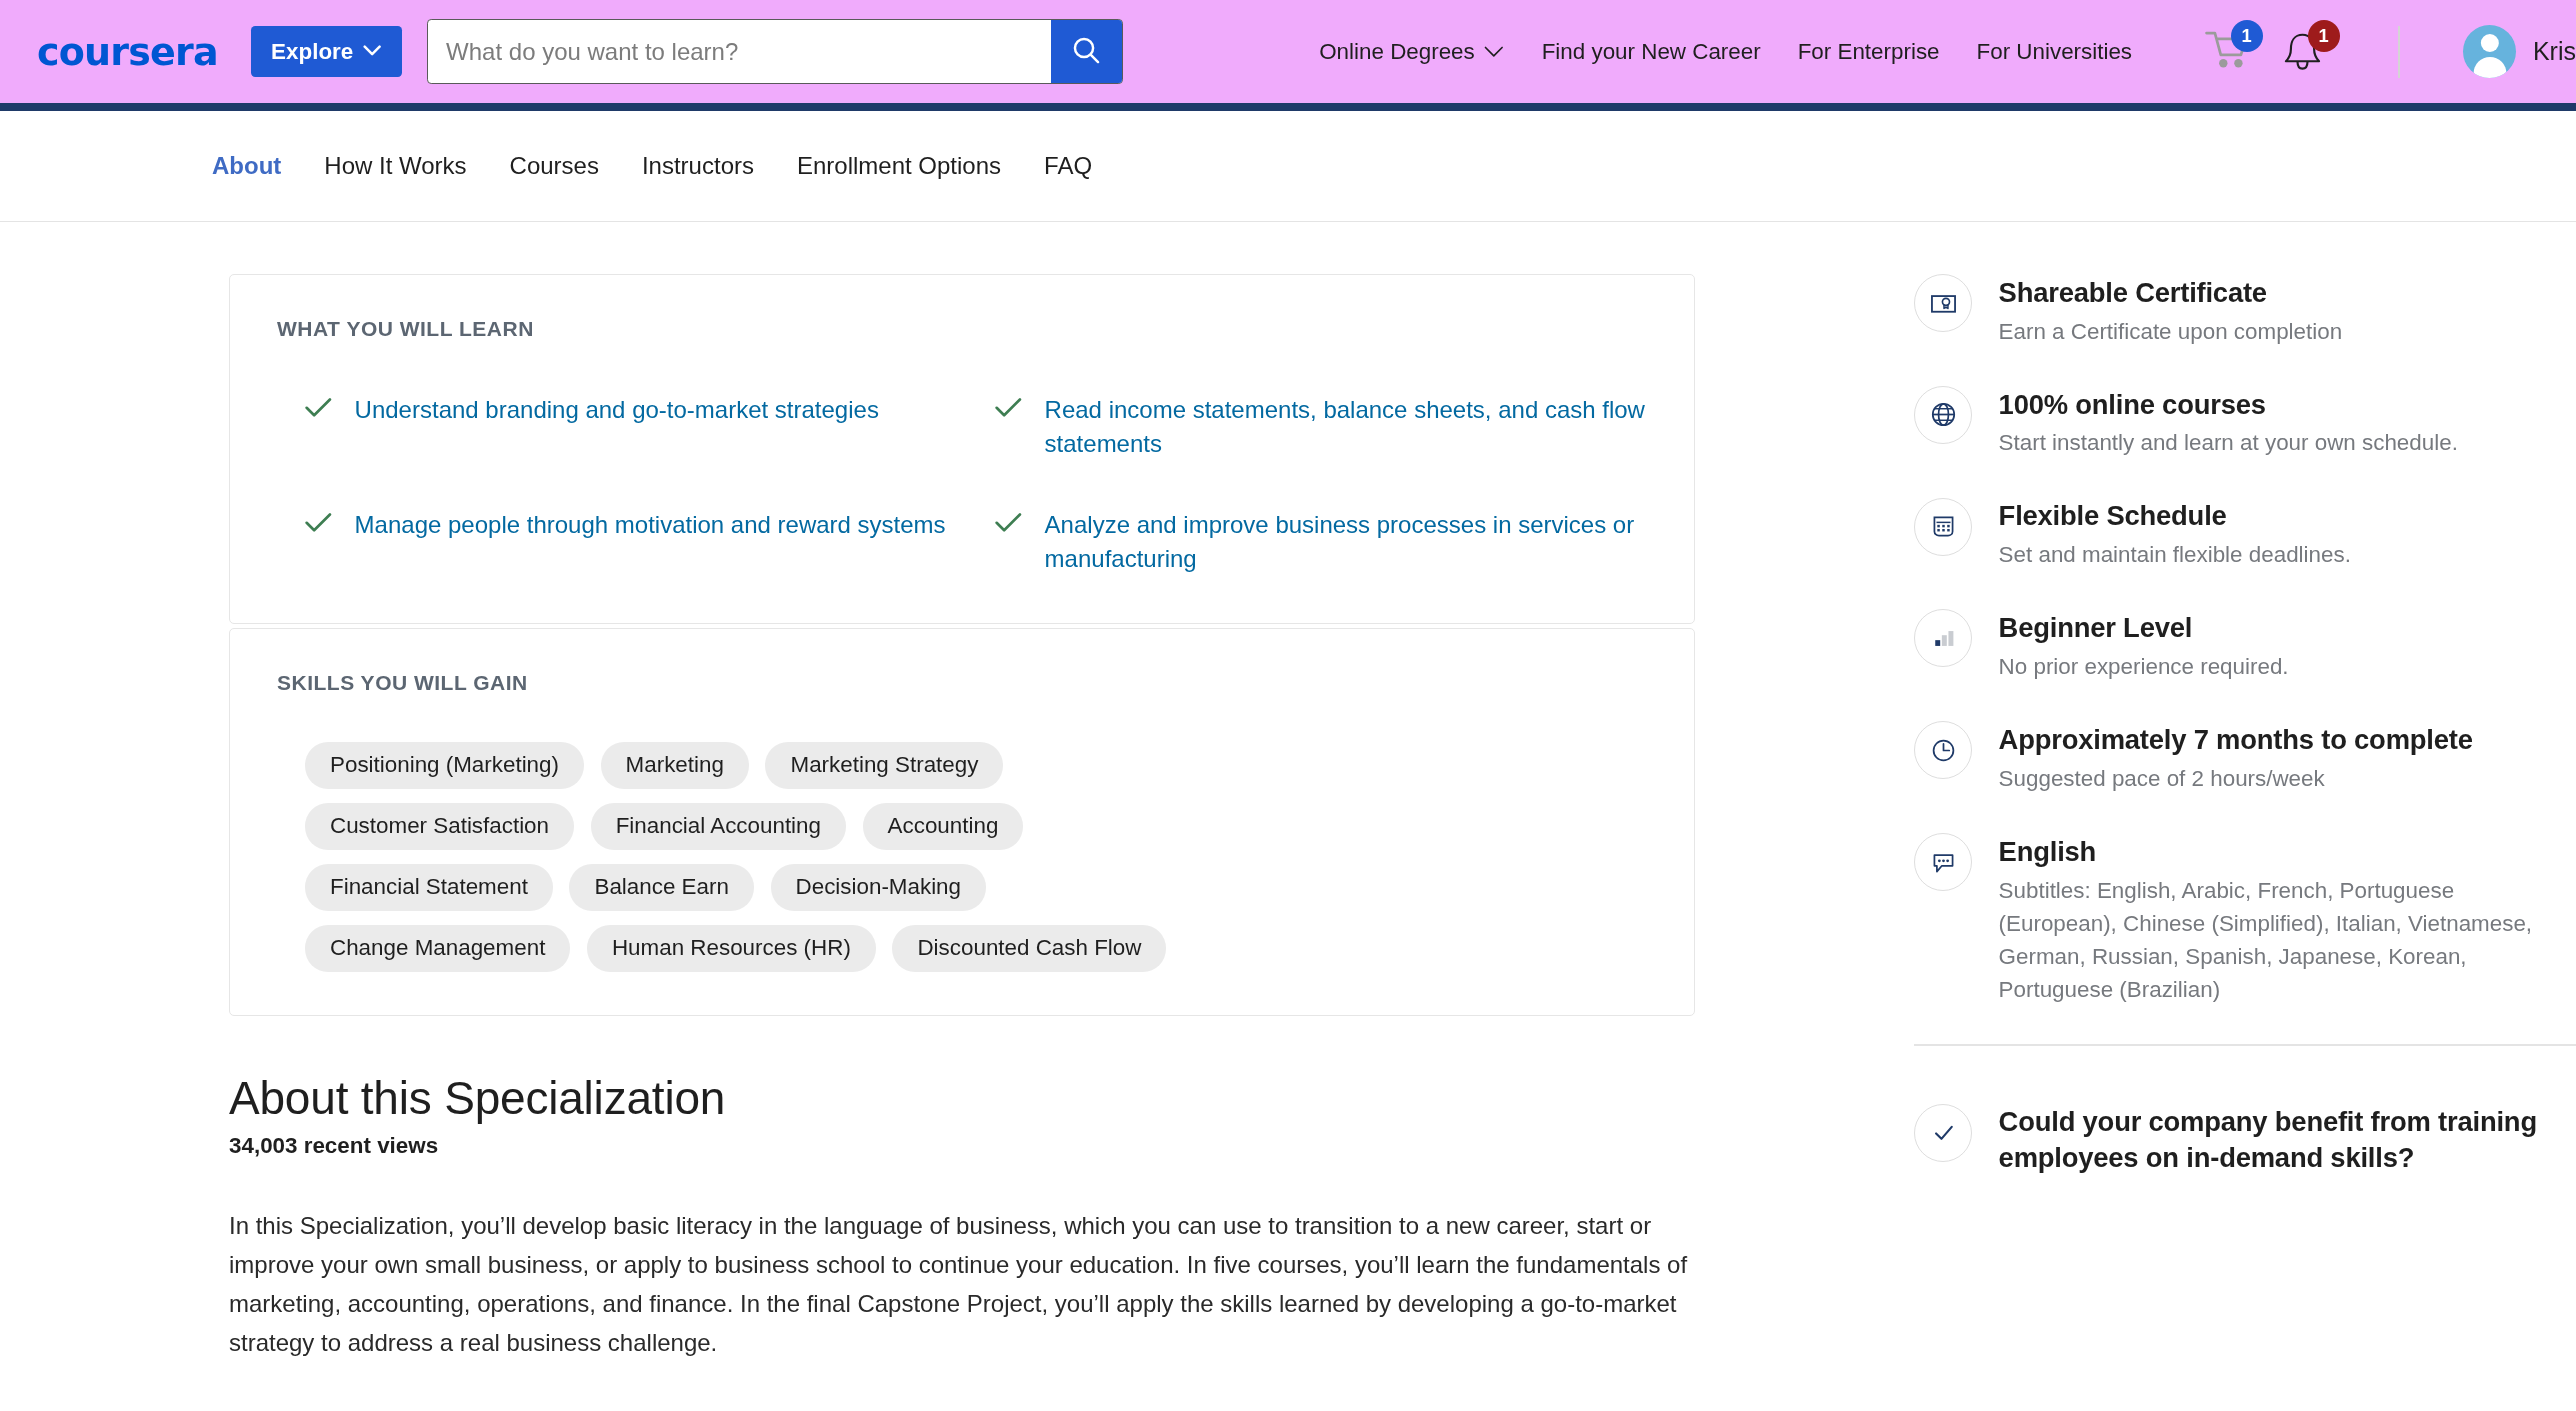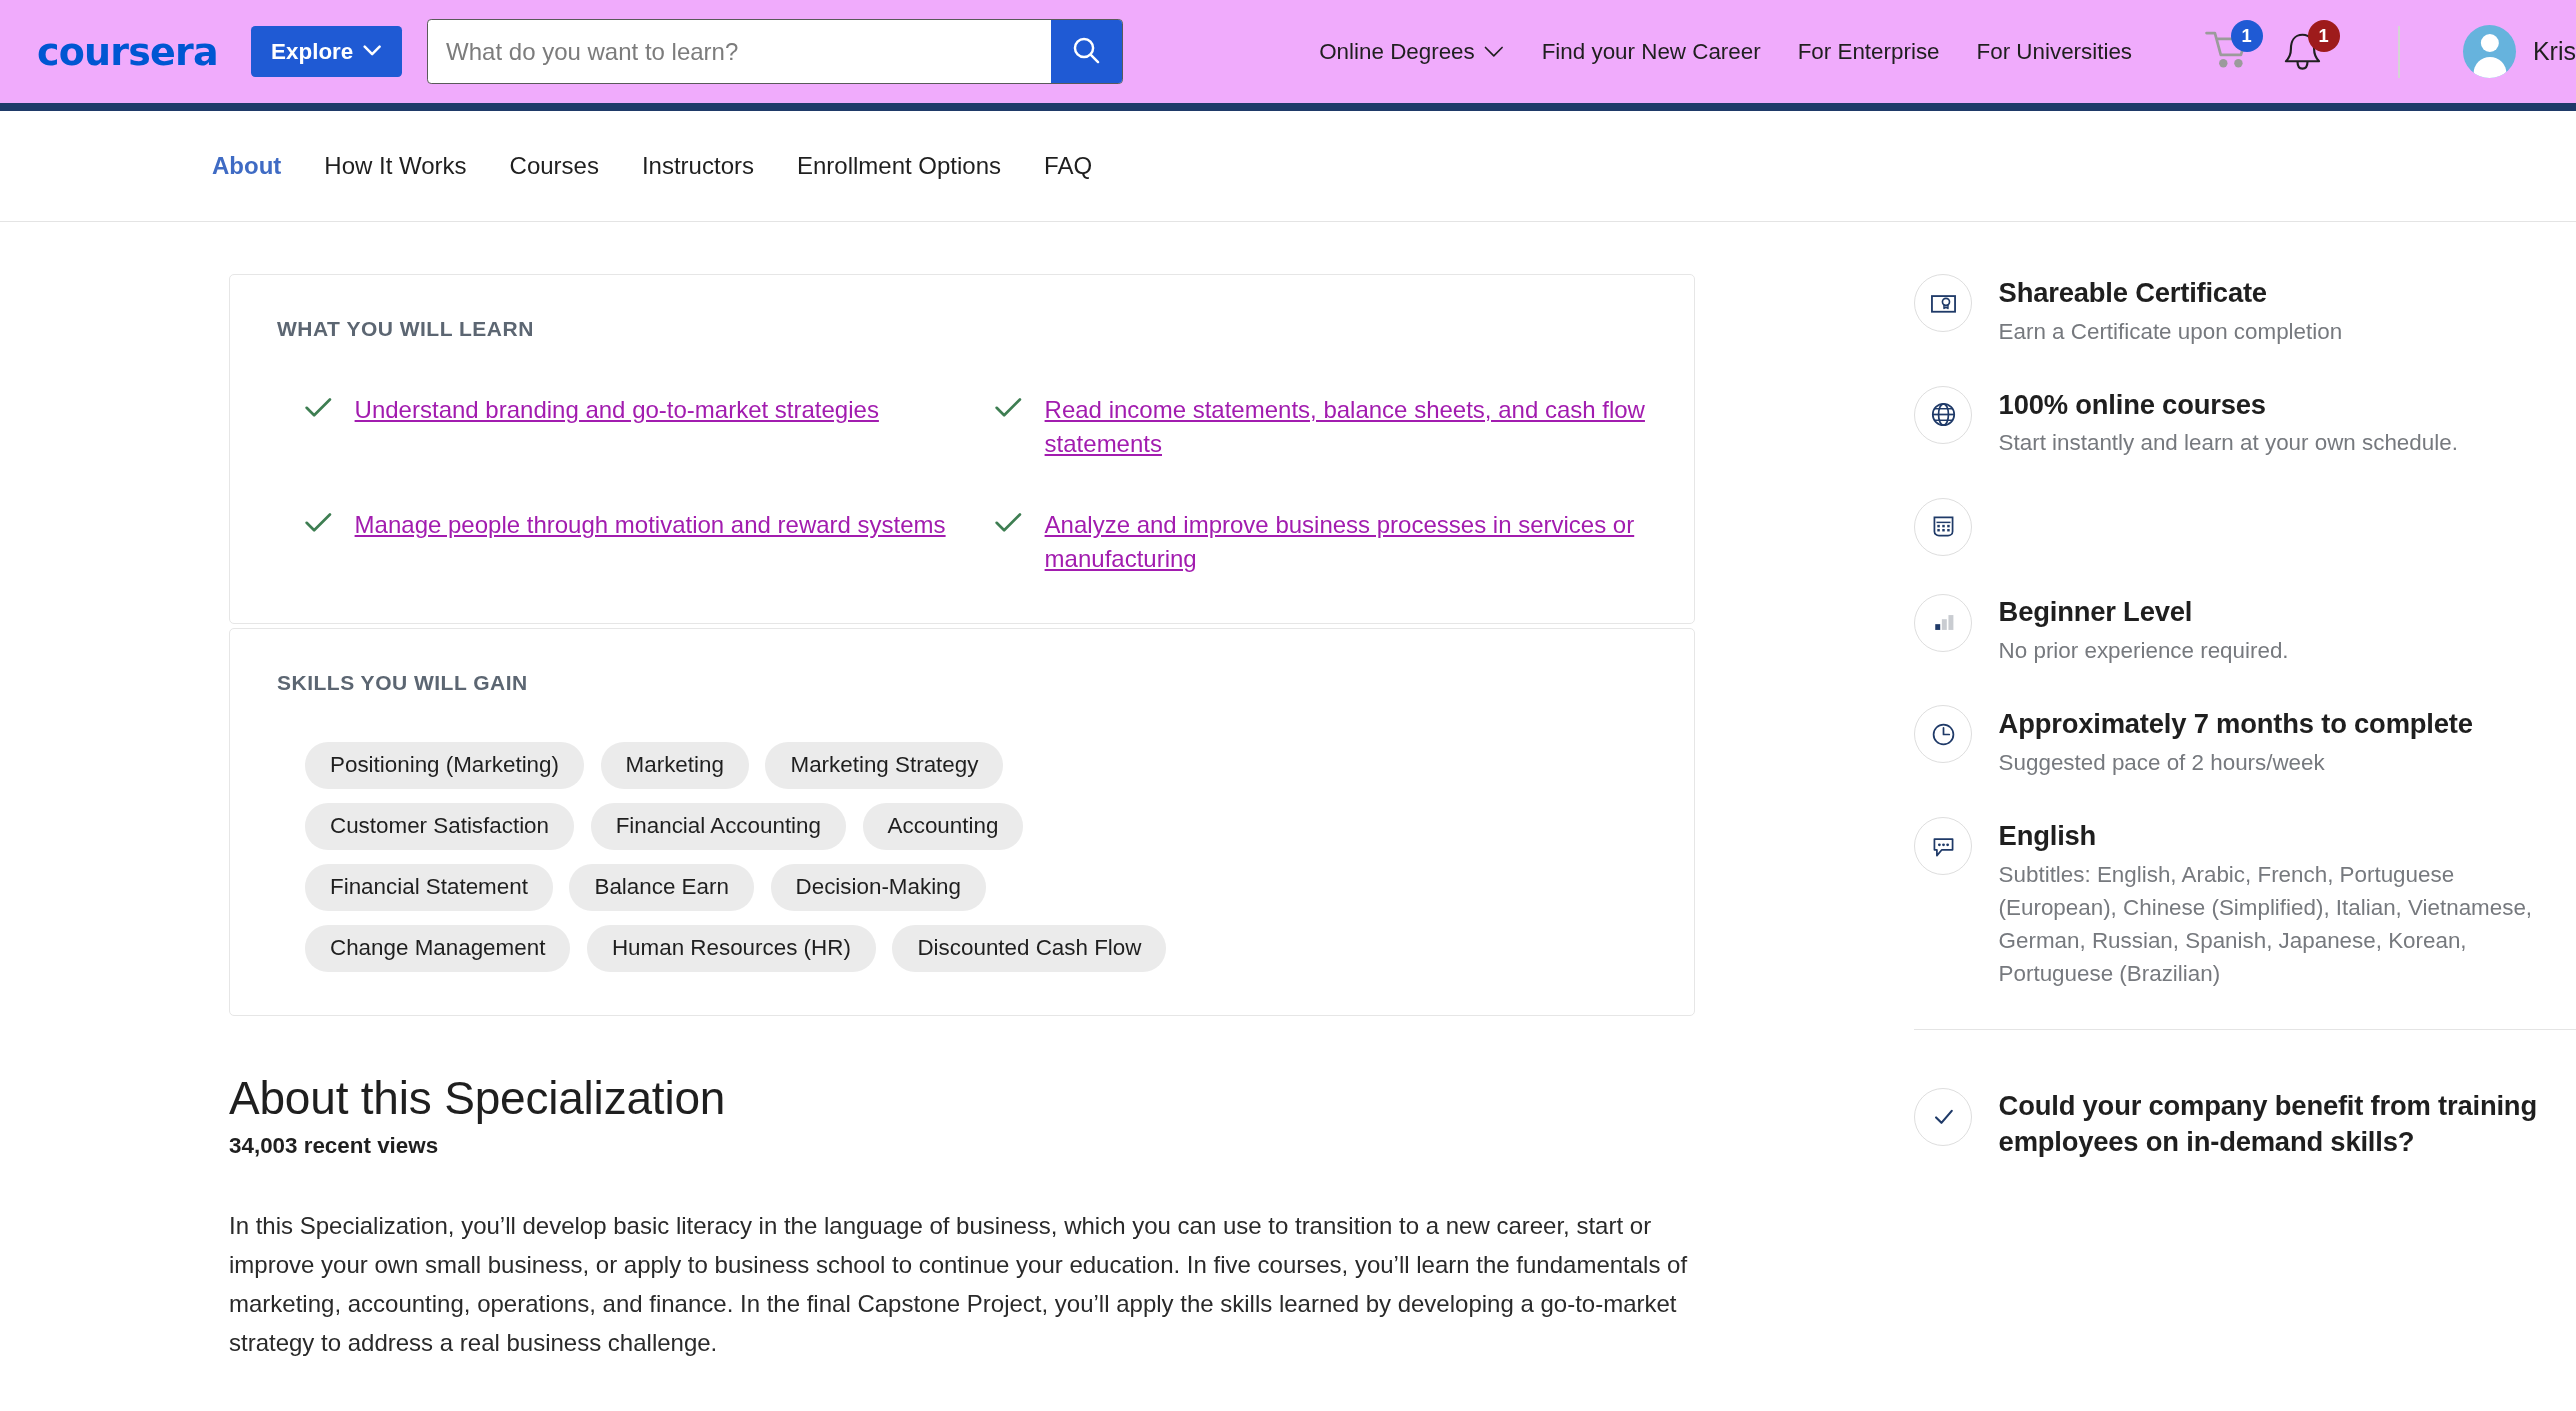--- a/index.html
+++ b/index.html
@@ -128,21 +128,21 @@
   
   .wyl-card { padding: 42px 47px 47px 47px; }
   .wyl-grid {
     display: grid; grid-template-columns: 1fr 1fr;
     column-gap: 38px; row-gap: 47px; margin-top: 52px;
     padding-left: 28px;
   }
   .wyl-item { display: flex; gap: 23px; align-items: flex-start; }
   .check-green { flex: 0 0 auto; margin-top: 4.2px; }
   .wyl-text {
-    font-size: 24px; line-height: 1.42; color: #a21caf; max-width: 631px; text-decoration: underline;
+    font-size: 24px; line-height: 1.42; color: #0369a1; max-width: 631px;
   }
 
   
   .skills-card { margin-top: 3.3px; padding: 42px 47px 43px 47px; }
   .chips {
     display: flex; flex-wrap: wrap; gap: 14px 16.6px;
     margin-top: 47px; padding-left: 28px; max-width: 914px;
   }
   .chip {
     background: #ebebeb; border: none; border-radius: 23px;
@@ -384,20 +384,24 @@
         <g fill="#1F3A68">
           <rect x="12.5" y="18" width="3" height="3"></rect>
             <rect x="18.5" y="18" width="3" height="3"></rect>
             <rect x="24.5" y="18" width="3" height="3"></rect>
           <rect x="12.5" y="23" width="3" height="3"></rect>
             <rect x="18.5" y="23" width="3" height="3"></rect>
             <rect x="24.5" y="23" width="3" height="3"></rect>
         </g>
       </svg>
     </div>
+    <div class="feat-body">
+      <div class="feat-title">Flexible Schedule</div>
+      <div class="feat-sub">Set and maintain flexible deadlines.</div>
+    </div>
   </div>
 
   <div class="feature">
     <div class="feat-icon">
       <svg width="33" height="33" viewBox="0 0 40 40">
         <rect x="10" y="22" width="6" height="7" fill="#1F3A68"></rect>
         <rect x="18" y="16" width="6" height="13" fill="#c9ccd1"></rect>
         <rect x="26" y="11" width="6" height="18" fill="#c9ccd1"></rect>
       </svg>
     </div>

